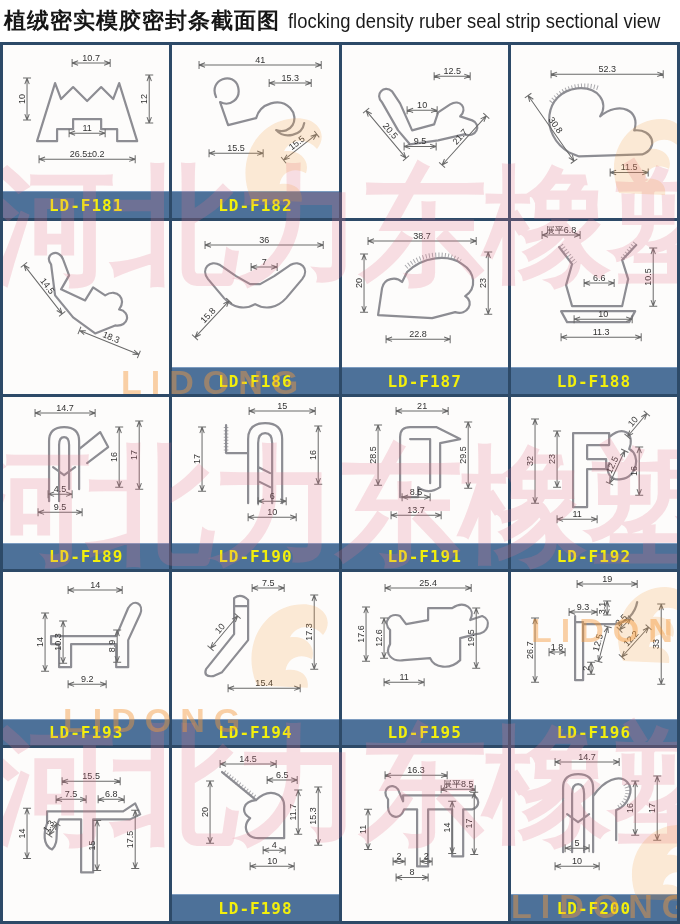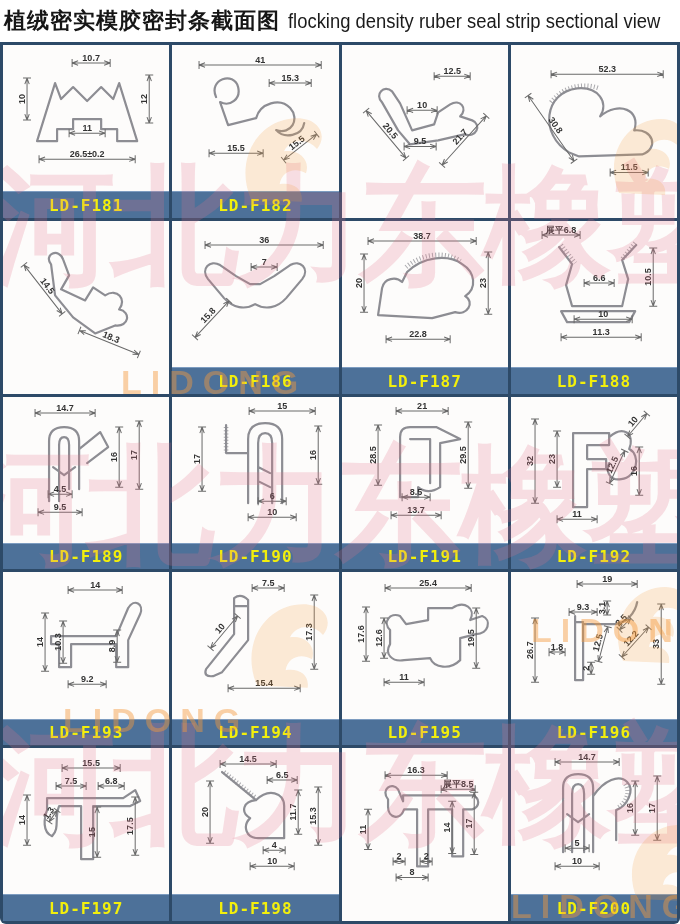--- a/index.html
+++ b/index.html
@@ -1,25 +1,25 @@
 <!DOCTYPE html>
 <html><head>
 <meta charset="utf-8">
 <style>
   html,body{margin:0;padding:0;background:#ffffff;}
   .page{width:680px;height:924px;position:relative;background:#fff;overflow:hidden;
-        font-family:"Liberation Sans",sans-serif;border-radius:6px;}
+        font-family:"Liberation Sans",sans-serif;}
   .header{height:42px;display:flex;align-items:center;padding:0 4px;gap:8px;white-space:nowrap;}
   .title-zh{font-family:"DejaVu Sans",sans-serif;font-weight:bold;font-size:22px;color:#161616;letter-spacing:1px;}
   .title-en{font-family:"Liberation Sans",sans-serif;font-size:20px;color:#1b1b1b;transform:scaleX(.92);transform-origin:left center;}
   .gridwrap{position:relative;width:674px;height:876px;margin:0 0 0 0;border:3px solid #2d4a68;background:#2d4a68;}
   .grid{display:grid;width:100%;height:100%;grid-template-columns:repeat(4,1fr);
         grid-template-rows:repeat(5,1fr);gap:3px;background:#2d4a68;}
   .cell{background:#fdfcfb;display:flex;flex-direction:column;overflow:hidden;}
-  .draw{flex:1 1 auto;position:relative;font-weight:bold;}
+  .draw{flex:1 1 auto;position:relative;}
   .draw svg{display:block;width:100%;height:100%;}
   .band{flex:0 0 26px;background:#4d7199;display:flex;align-items:center;justify-content:center;
         border-top:1px solid #7d9cc0;}
   .band span{font-family:"DejaVu Sans Mono",monospace;font-weight:bold;font-size:16px;color:#f2ef0c;letter-spacing:1px;}
   .profile{fill:none;stroke:#8d8d93;stroke-width:2.2;stroke-linejoin:round;stroke-linecap:round;}
   .flock{fill:none;stroke:#8d8d93;stroke-width:4.6;stroke-dasharray:1 2.2;opacity:.75;}
   .dl{fill:none;stroke:#6a6a6a;stroke-width:1;}
   .dt{font-family:"Liberation Sans",sans-serif;font-size:9px;fill:#333;}
   
   .wm{position:absolute;inset:0;z-index:6;pointer-events:none;overflow:hidden;}
@@ -525,23 +525,20 @@
               </g>
               <g class="dim" transform="translate(94,84) rotate(-90)">
                 <path class="dl" d="M-25,0H25 M-25,0l6,-2.2 M-25,0l6,2.2 M25,0l-6,-2.2 M25,0l-6,2.2 M-25,-4V4 M25,-4V4"></path>
                 <text class="dt" y="-2.5" text-anchor="middle">15</text>
               </g>
               <g class="dim" transform="translate(132,78) rotate(-90)">
                 <path class="dl" d="M-29,0H29 M-29,0l6,-2.2 M-29,0l6,2.2 M29,0l-6,-2.2 M29,0l-6,2.2 M-29,-4V4 M29,-4V4"></path>
                 <text class="dt" y="-2.5" text-anchor="middle">17.5</text>
               </g>
             </svg>
-          </div>
-          <div class="band">
-            <span>LD-F197</span>
           </div>
         </div>
         <div class="cell">
           <div class="draw">
             <svg viewBox="0 0 166 146" preserveAspectRatio="xMidYMid meet">
               <path class="profile" d="M50,24 L84,52 C96,40 112,44 112,58 L112,90 L86,90 C74,90 70,78 78,70 C68,64 71,53 84,52"></path>
               <path class="flock" d="M52,24 L84,50"></path>
               <g class="dim" transform="translate(76,16) rotate(0)">
                 <path class="dl" d="M-28,0H28 M-28,0l6,-2.2 M-28,0l6,2.2 M28,0l-6,-2.2 M28,0l-6,2.2 M-28,-4V4 M28,-4V4"></path>
                 <text class="dt" y="-2.5" text-anchor="middle">14.5</text>

